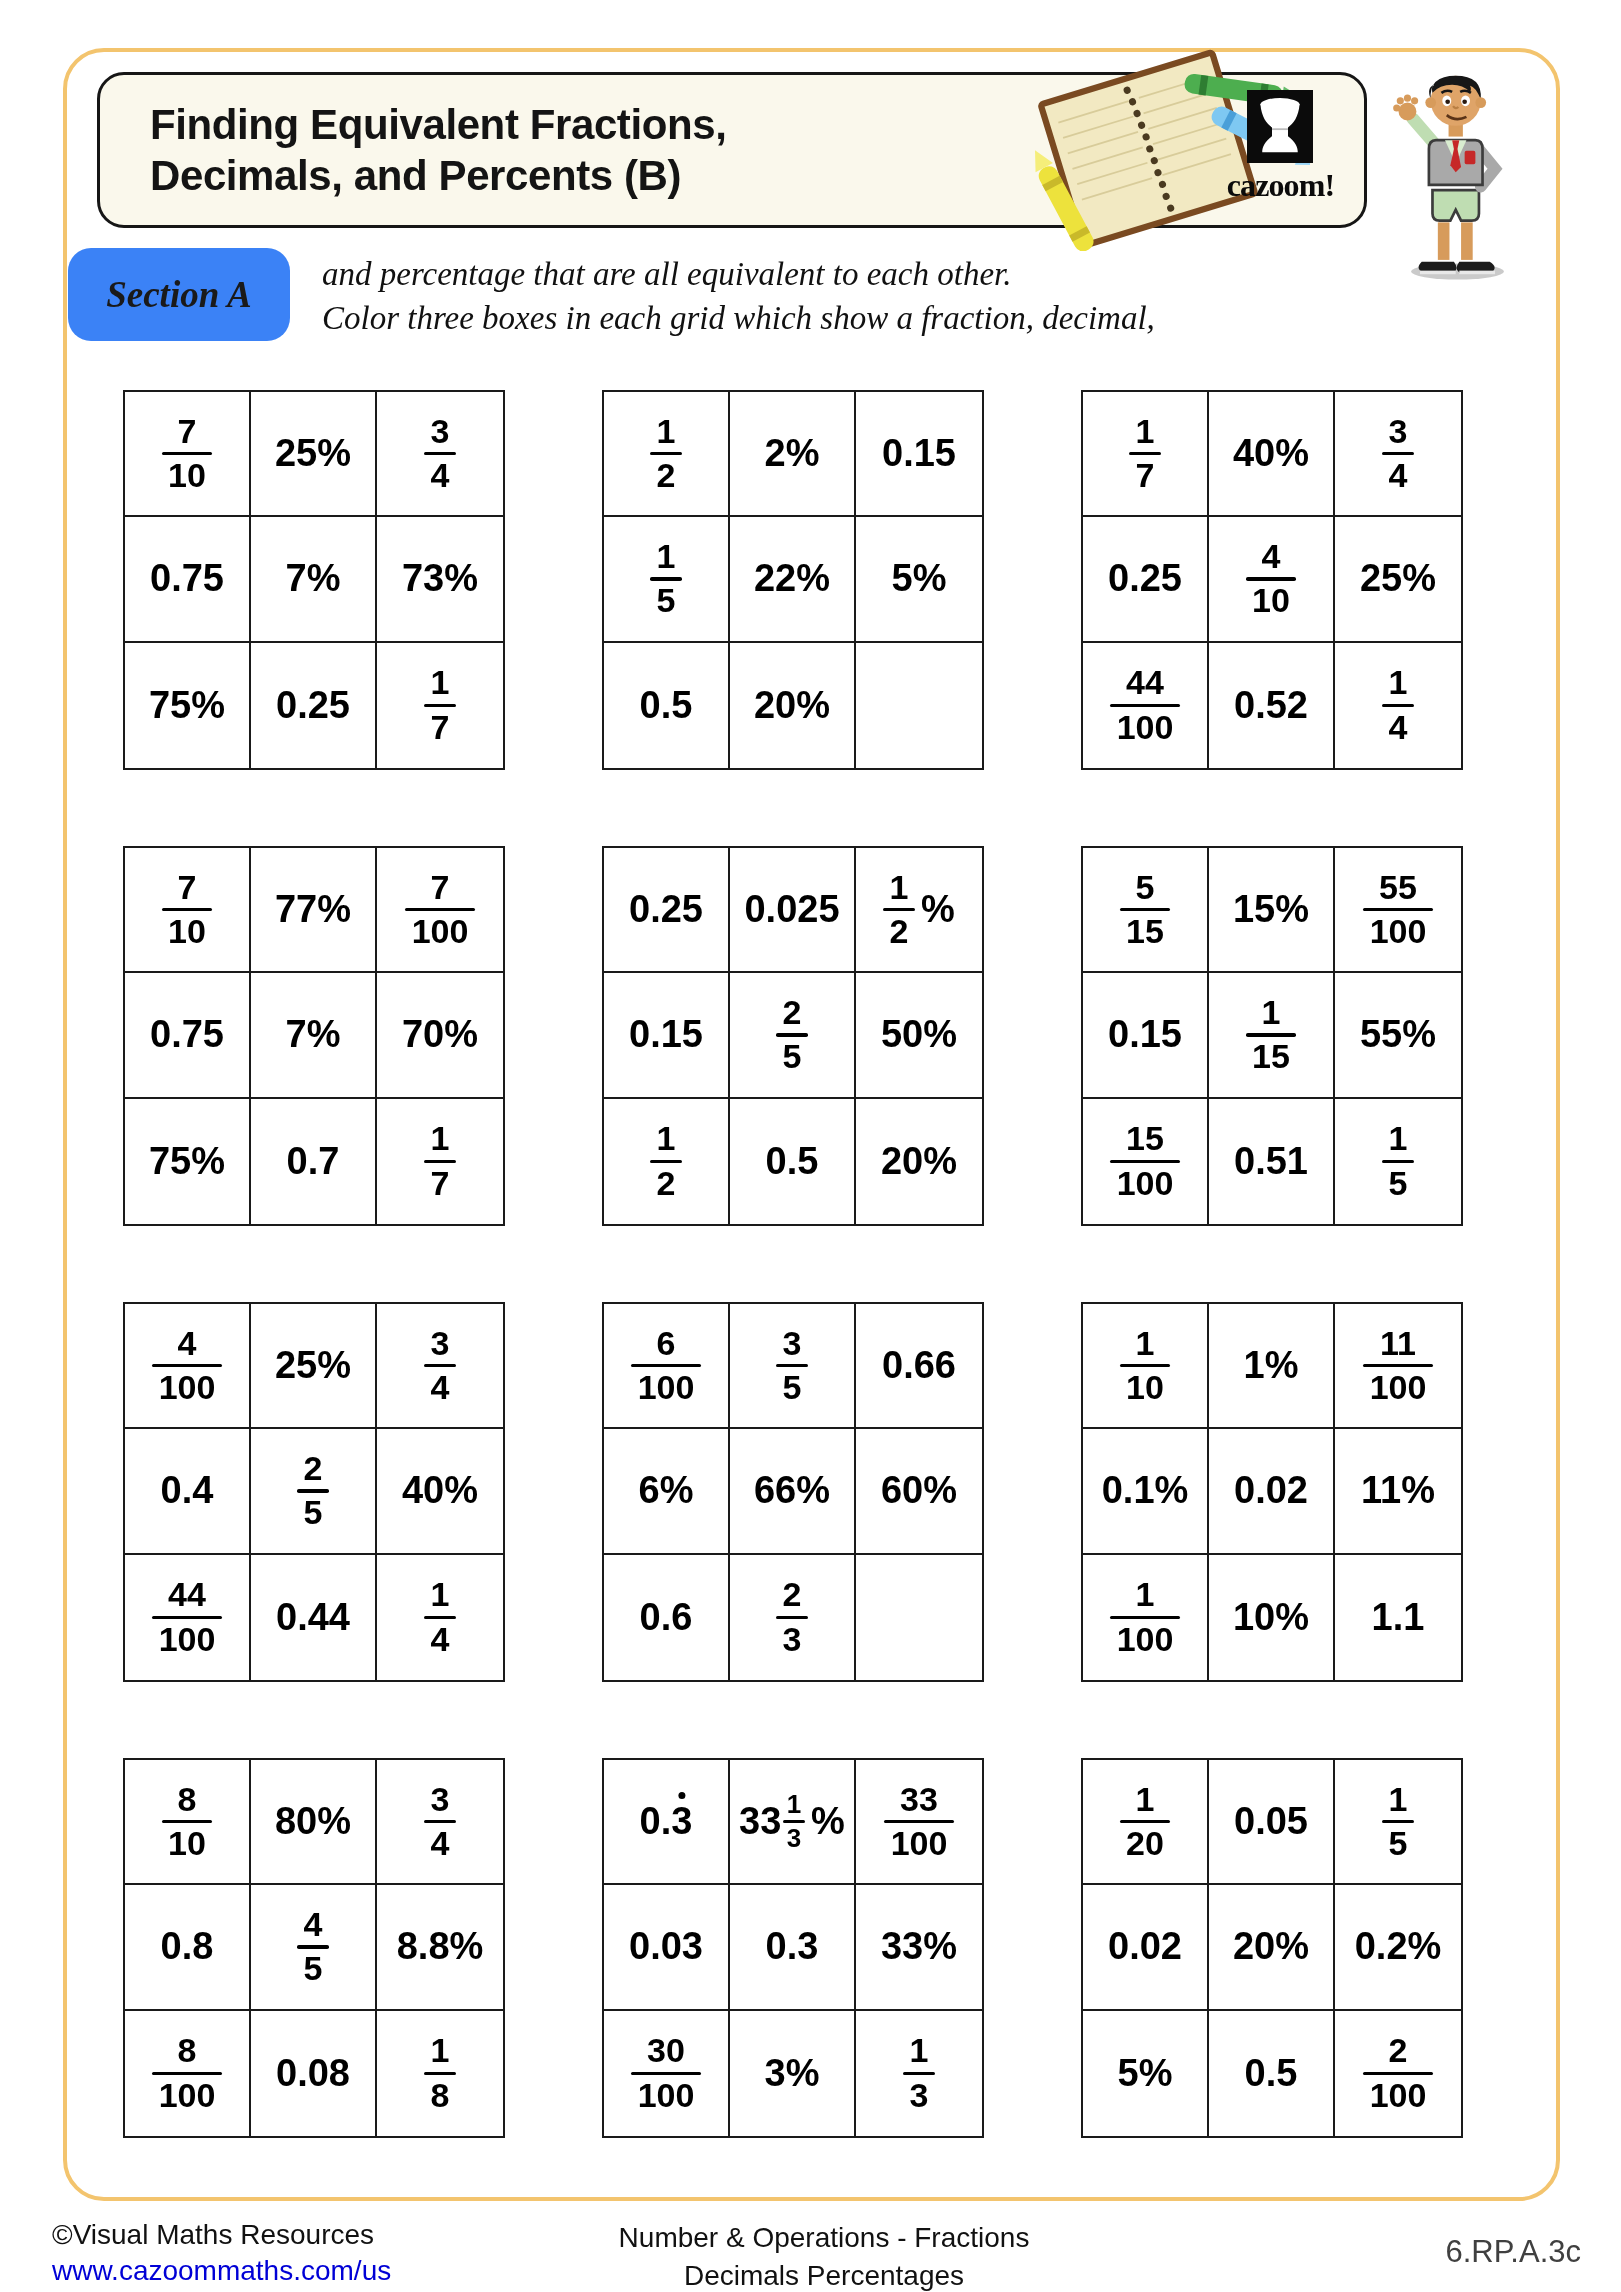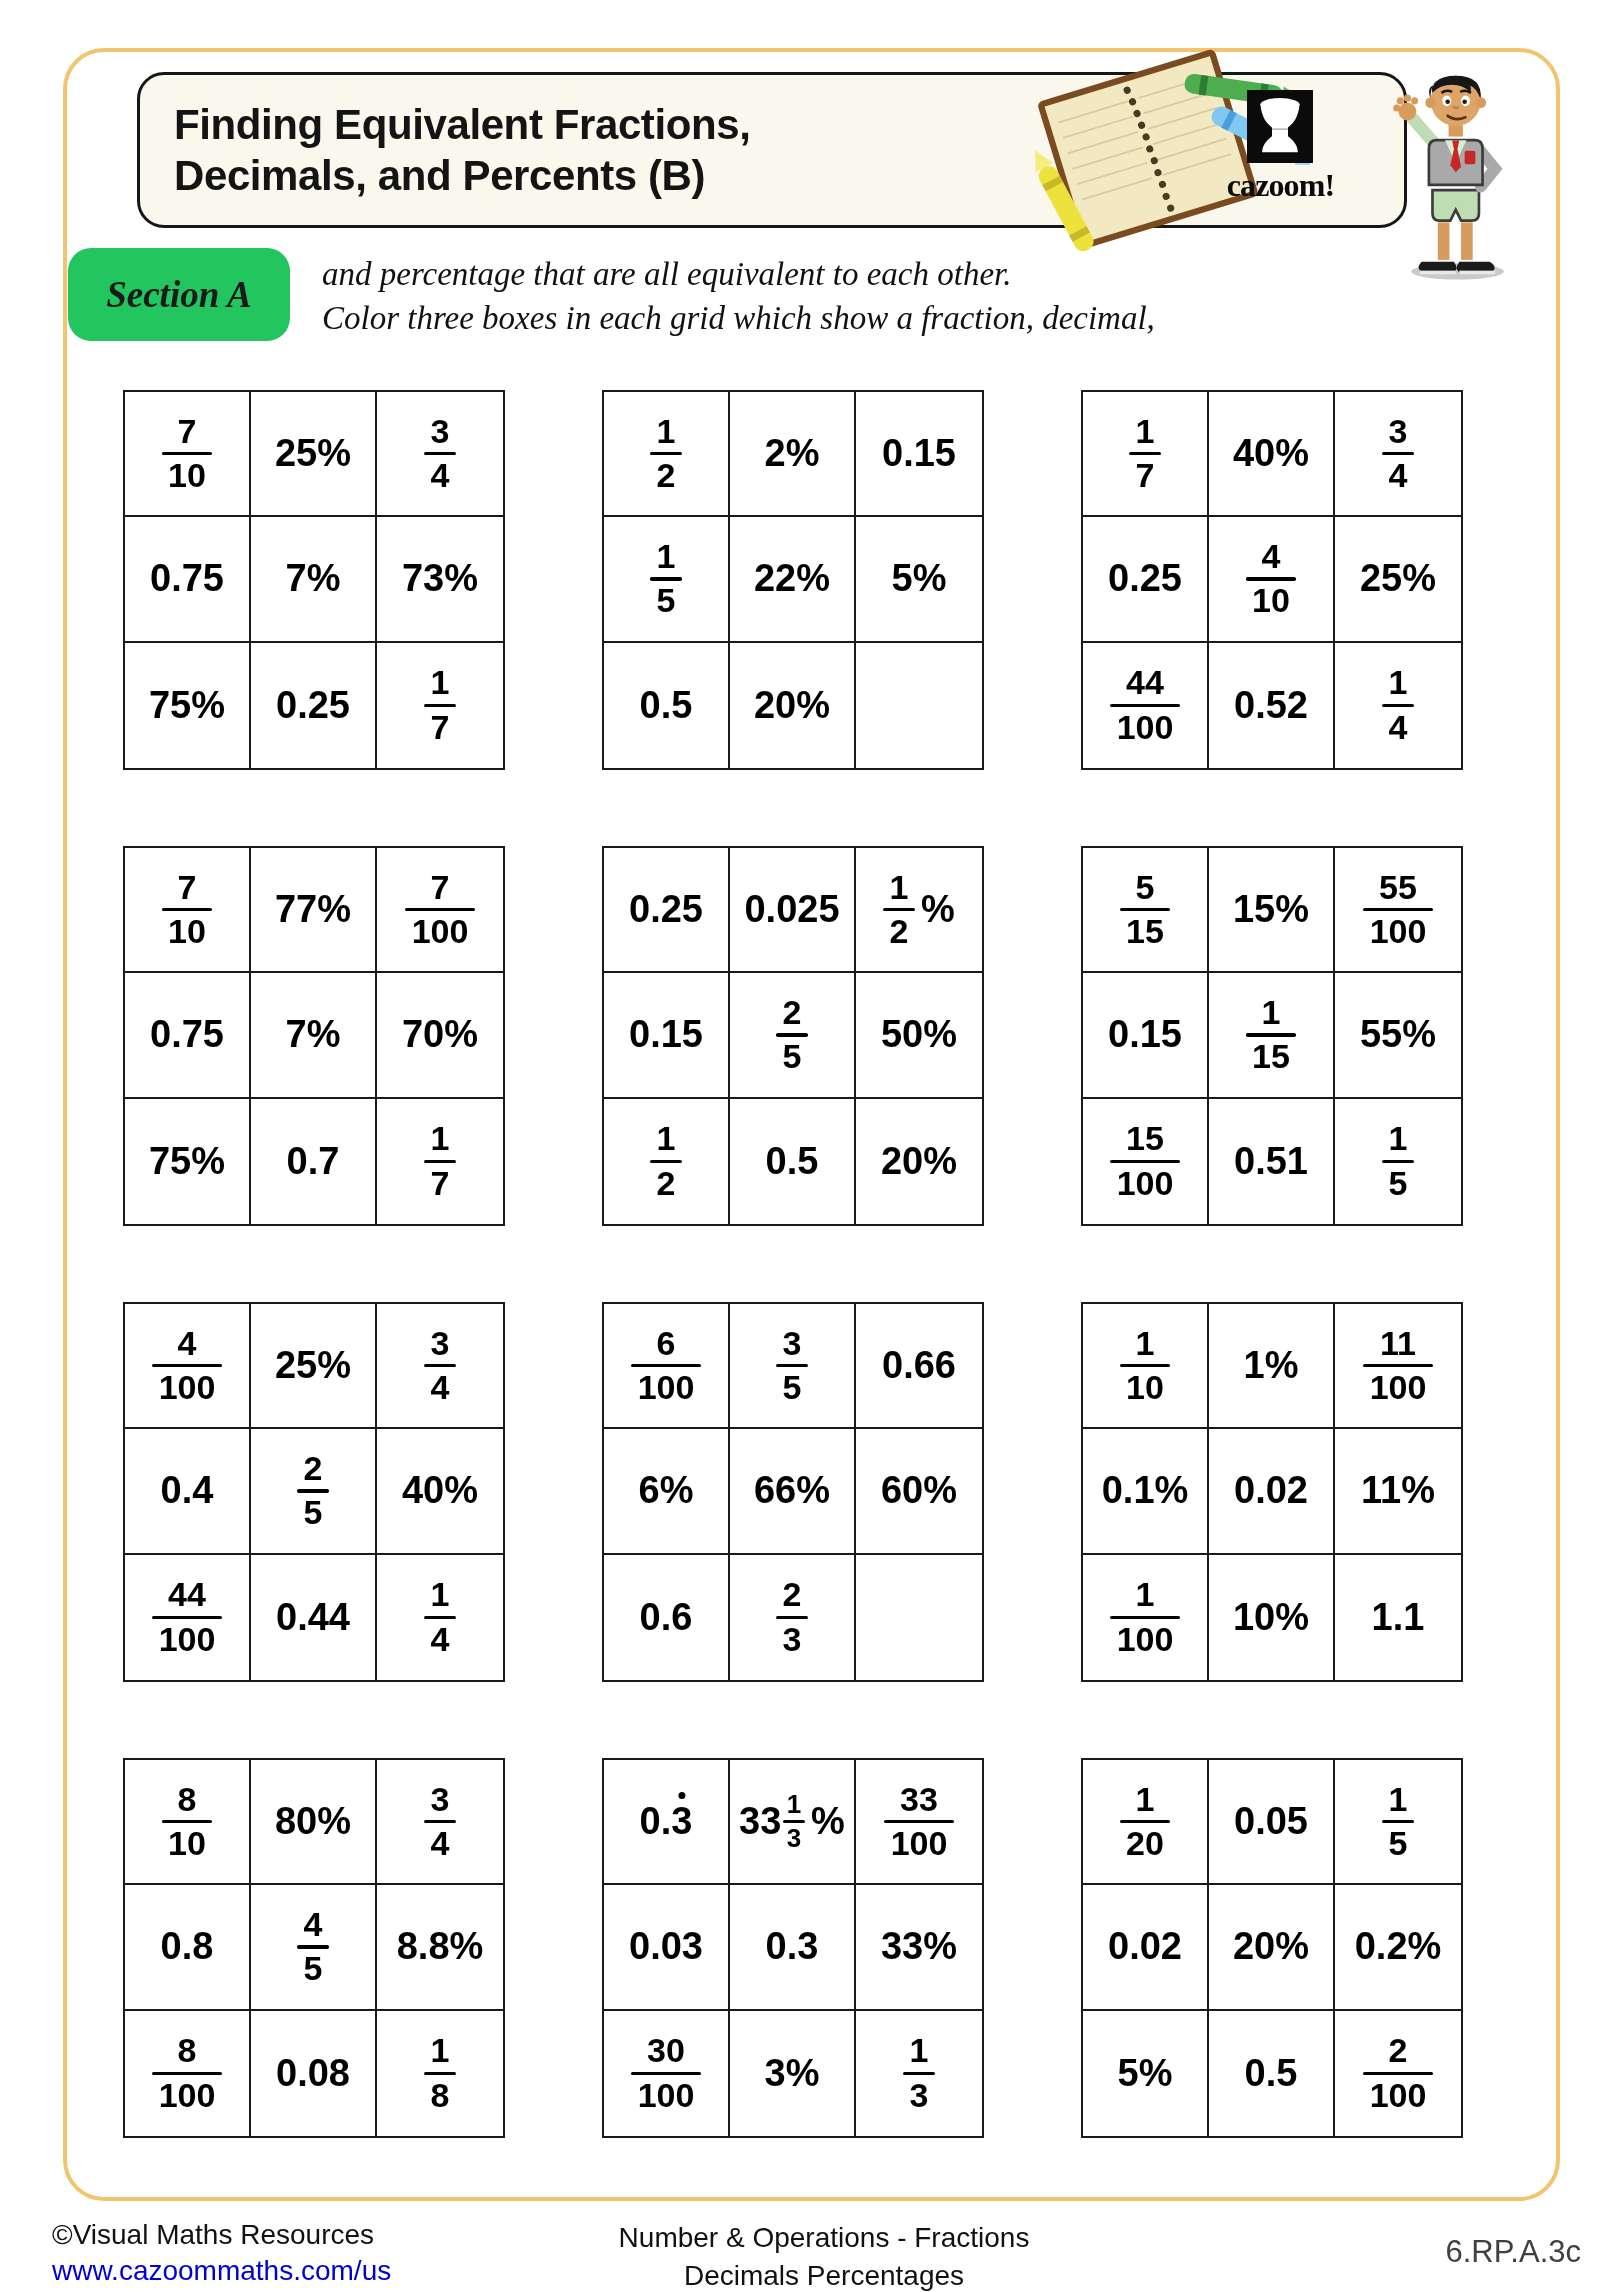--- a/index.html
+++ b/index.html
@@ -15,21 +15,21 @@
   .page-frame {
     left:63px; top:48px; width:1497px; height:2153px;
     border:4.5px solid #F3C46E; border-radius:41px;
     background:transparent;
   }
 
   
   .title-box {
     left:97px; top:72px; width:1270px; height:156px;
     background:#FAF8EC; border:3.6px solid #161616; border-radius:27px;
-    display:flex; align-items:center; padding-left:34px;margin-left:40px;
+    display:flex; align-items:center; padding-left:50px;
   }
   .title-text {
     font-size:42px; font-weight:800; line-height:1.22; color:#141414;
     letter-spacing:-0.4px;
   }
 
   
   .notebook-wrap { left:1001px; top:45px; width:309px; height:206px; }
 
   
@@ -42,21 +42,21 @@
     font-family:"Liberation Serif", serif; font-weight:700;
     font-size:32px; letter-spacing:-0.9px; color:#0b0b0b;
   }
 
   
   .boy-wrap { left:1386px; top:63px; width:143px; height:224px; }
 
   
   .section-badge {
     left:68px; top:248px; width:222px; height:93px;
-    background:#22c55e; border-radius:23px;
+    background:#3b82f6; border-radius:23px;
     display:flex; align-items:center; justify-content:center;
   }
   .section-badge span {
     font-family:"Liberation Serif", serif; font-style:italic; font-weight:700;
     font-size:37px; color:#1a1a1a;
   }
   .instructions {
     left:322px; top:253px; width:1030px;
     font-family:"Liberation Serif", serif; font-style:italic;
     font-size:33px; line-height:1.33; color:#111;

